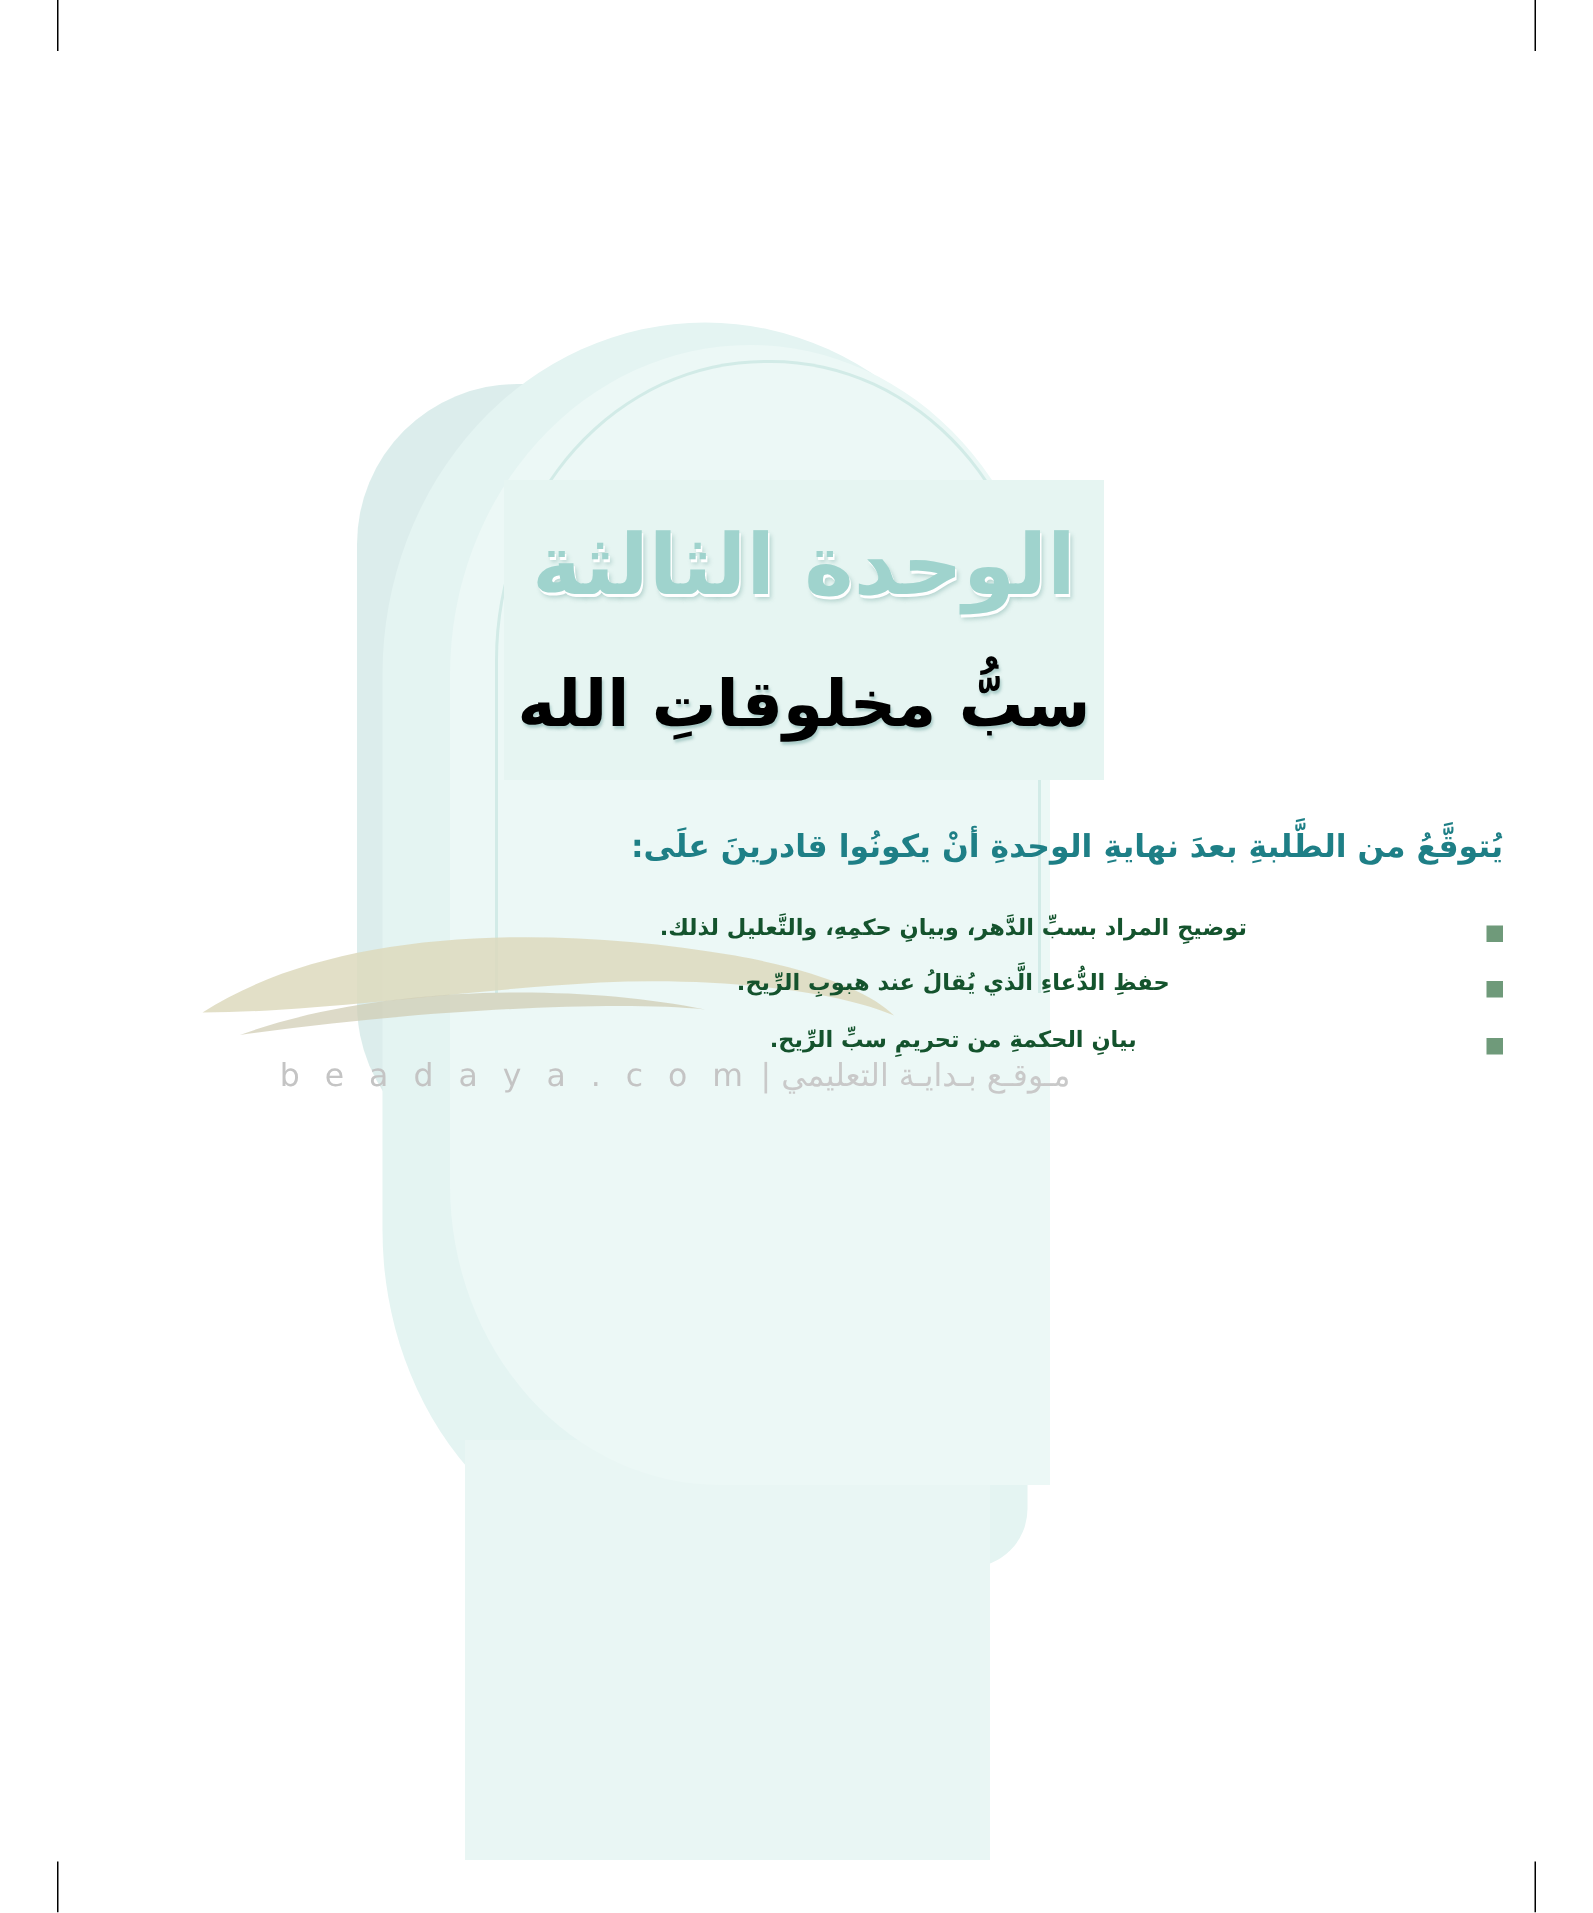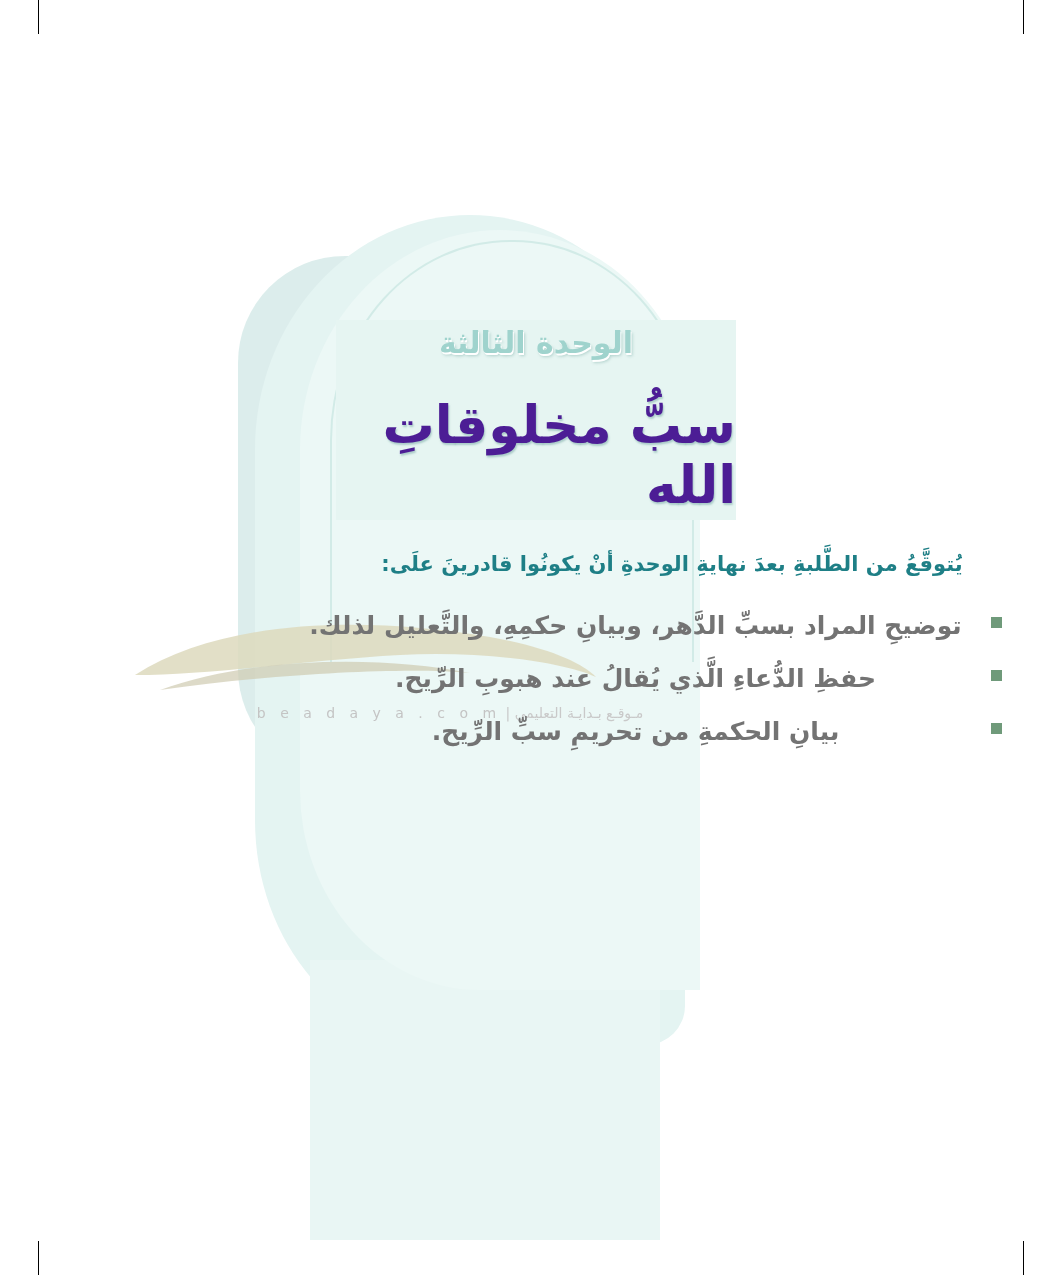--- a/index.html
+++ b/index.html
@@ -109,21 +109,21 @@
     top: 70px;
     width: 470px;
     height: 110px;
   }
   .wm-line {
     position: absolute;
     left: 20px;
     top: 160px;
     width: 620px;
     text-align: center;
-    font-size: 14px;
+    font-size: 21px;
     color: #c9c9c9;
     letter-spacing: 2px;
     white-space: nowrap;
     direction: rtl;
   }
   .wm-line .latin {
     letter-spacing: 5px;
     color: #c4c4c4;
   }
 
@@ -134,44 +134,44 @@
     top: 320px;
     width: 400px;
     height: 200px;
     background: #e6f5f2;
     display: flex;
     flex-direction: column;
     align-items: center;
     justify-content: center;
   }
   .title-line1 {
-    font-size: 30px;
+    font-size: 56px;
     font-weight: bold;
     color: #9fd3cd;
     text-shadow: 1px 2px 0 #ffffff, 2px 3px 3px rgba(120,170,165,.45);
     letter-spacing: 1px;
     margin-bottom: 16px;
     direction: rtl;
   }
   .title-line2 {
-    font-size: 52px;
-    font-weight: bold;
-    color: #4c1d95;
+    font-size: 43px;
+    font-weight: bold;
+    color: #000000;
     text-shadow: 1px 2px 2px rgba(120,170,165,.55);
     direction: rtl;
     margin-top: 19px;
   }
 
   
   .intro {
     position: absolute;
     right: 60px;
     top: 552px;
     width: 660px;
-    text-align: center;
+    text-align: right;
     direction: rtl;
     font-size: 21px;
     font-weight: bold;
     color: #1e7f86;
     letter-spacing: 0;
   }
 
   .obj-list {
     position: absolute;
     right: 60px;
@@ -194,24 +194,24 @@
     width: 11px;
     height: 11px;
     background: #6f9a7a;
     margin-top: 10px;
     margin-left: 12px;
   }
   .obj-text {
     flex: 1 1 auto;
     text-align: justify;
     text-align-last: center;
-    font-size: 25px;
+    font-size: 15px;
     line-height: 1.55;
     font-weight: bold;
-    color: #737373;
+    color: #14532d;
     direction: rtl;
   }
 </style>
 </head>
 <body>
 
 <div class="crop v" style="left:38px; top:0;"></div>
 <div class="crop v" style="left:1023px; top:0;"></div>
 <div class="crop v" style="left:38px; top:1241px;"></div>
 <div class="crop v" style="left:1023px; top:1241px;"></div>

